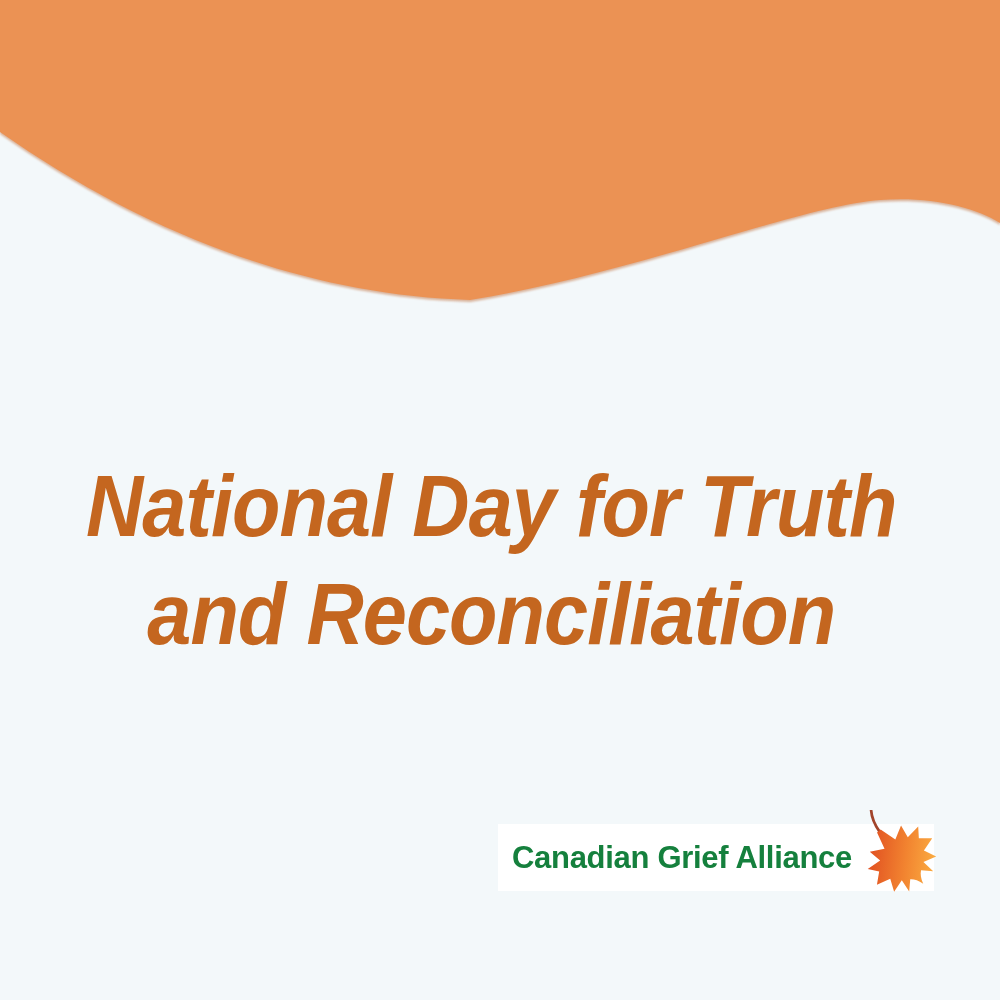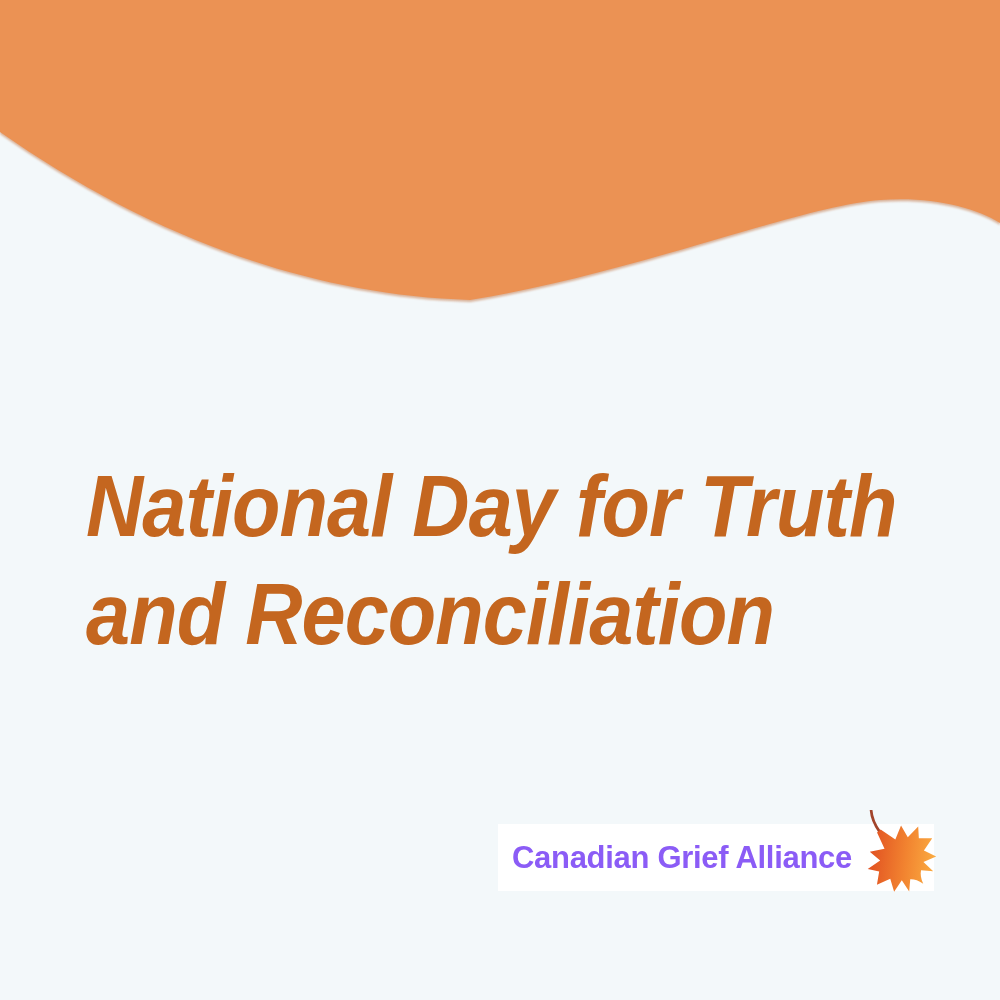--- a/index.html
+++ b/index.html
@@ -7,20 +7,21 @@
     padding: 0;
     background: #e8e8e8;
   }
   .canvas {
     position: relative;
     width: 1000px;
     height: 1000px;
     background: #F3F8FA;
     overflow: hidden;
     font-family: "Liberation Sans", sans-serif;
+    text-align: center;
   }
 
   
   .wave-svg {
     position: absolute;
     top: 0;
     left: 0;
     width: 1000px;
     height: 330px;
     display: block;
@@ -56,21 +57,21 @@
     display: flex;
     align-items: center;
     box-sizing: border-box;
     padding-left: 14px;
   }
   .logo-text {
     font-family: "Liberation Sans", sans-serif;
     font-weight: 700;
     font-size: 31px;
     letter-spacing: -0.3px;
-    color: #8b5cf6;
+    color: #15803d;
     white-space: nowrap;
   }
 
   
   .leaf-wrap {
     position: absolute;
     left: 845px;
     top: 810px;
     width: 105px;
     height: 102px;

